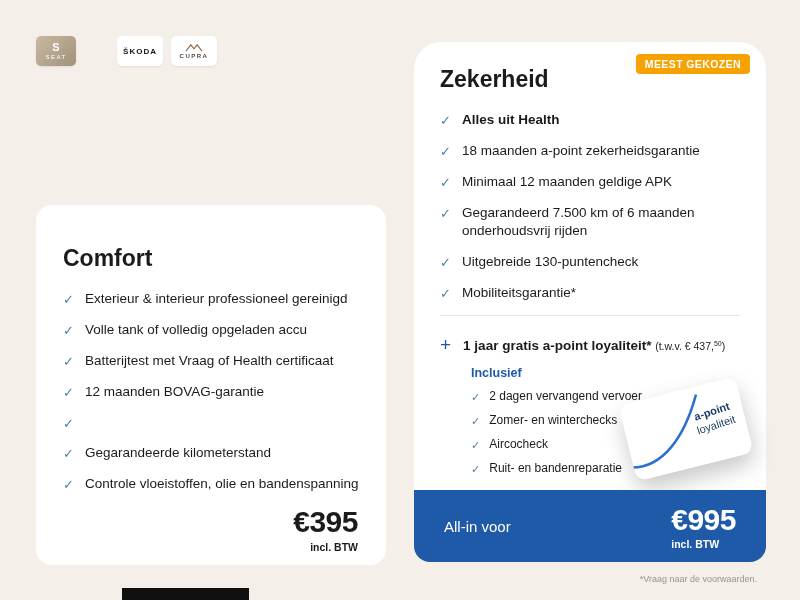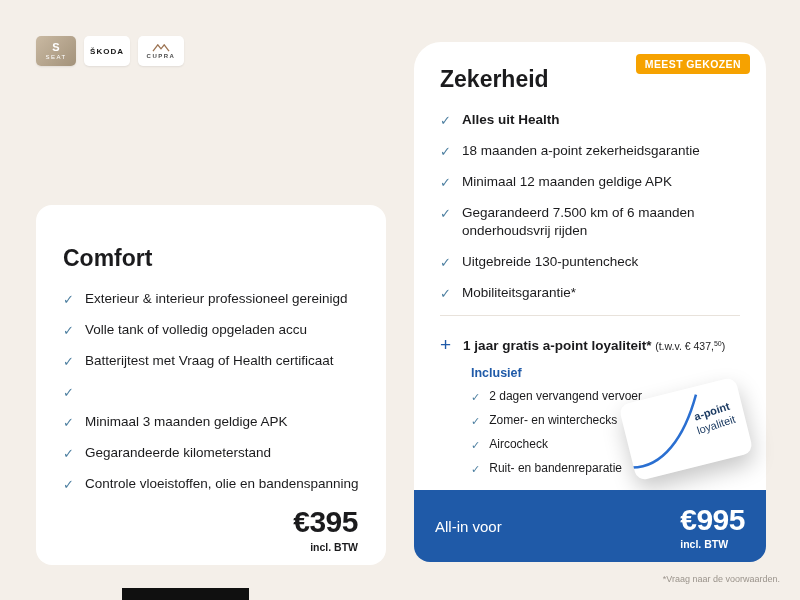--- a/index.html
+++ b/index.html
@@ -5,21 +5,21 @@
   * { margin:0; padding:0; box-sizing:border-box; }
   body { font-family:"Liberation Sans", sans-serif; background:#ddd; }
   .stage { position:relative; width:800px; height:600px; background:#f4efe9; overflow:hidden; }
 
   
   .brand-bar { position:absolute; left:36px; top:36px; display:flex; gap:8px; align-items:center; }
   .logo { height:30px; border-radius:5px; display:flex; flex-direction:column; align-items:center; justify-content:center; box-shadow:0 1px 2px rgba(0,0,0,.08); }
   .logo.seat { width:40px; background:linear-gradient(135deg,#c9b9a2,#a3927a); color:#fff; }
   .logo.seat .mark { font-size:11px; font-weight:bold; line-height:1; }
   .logo.seat .lbl { font-size:6px; letter-spacing:1.5px; margin-top:1px; }
-  .logo.skoda { width:46px; background:#fff; color:#161616; }
+  .logo.skoda { width:46px; background:#fff; color:#161616;margin-left:33px; }
   .logo.skoda .lbl { font-size:8px; font-weight:bold; letter-spacing:1px; }
   .logo.cupra { width:46px; background:#fff; color:#8f6a4e; }
   .logo.cupra svg { display:block; }
   .logo.cupra .lbl { font-size:6px; font-weight:bold; letter-spacing:1.5px; margin-top:1px; color:#4a4a4a; }
 
   
   h1 { position:absolute; left:36px; top:96px; font-size:34px; line-height:1.26; font-weight:600; color:#1b1b1d; letter-spacing:-0.3px; }
   h1 span { display:block; }
 
   
@@ -51,27 +51,27 @@
   ul.checks.small { margin:0 0 0 31px; max-width:200px; }
   ul.checks.small li { font-size:12px; margin-bottom:8px; gap:9px; }
   ul.checks.small .check-icon { font-size:11px; }
 
   .loyalty-card { position:absolute; right:20px; bottom:94px; width:120px; height:78px; background:#fff; border-radius:10px; box-shadow:0 10px 22px rgba(0,0,0,.22); transform:rotate(-14deg); overflow:hidden; }
   .loyalty-card svg { position:absolute; inset:0; }
   .lc-text { position:absolute; right:10px; top:22px; text-align:center; color:#1d3c63; font-size:11px; line-height:1.25; transform:rotate(-4deg); }
   .lc-text .l1 { font-weight:bold; display:block; }
   .lc-text .l2 { display:block; }
 
-  .price-bar { position:absolute; left:0; right:0; bottom:0; height:72px; background:#1f5aa8; border-radius:0 0 16px 16px; display:flex; align-items:center; justify-content:space-between; padding:0 21px; color:#fff; }
+  .price-bar { position:absolute; left:0; right:0; bottom:0; height:72px; background:#1f5aa8; border-radius:0 0 16px 16px; display:flex; align-items:center; justify-content:space-between; padding:0 30px; color:#fff; }
   .price-bar .label { font-size:15px; }
   .price-bar .right { display:flex; flex-direction:column; align-items:flex-start; }
   .price-bar .amount { font-size:30px; font-weight:bold; letter-spacing:-0.5px; }
   .price-bar .note { font-size:10.5px; margin-top:1px; font-weight:bold; }
 
-  .footnote { position:absolute; right:20px; top:574px; font-size:9px; color:#9b948c; }
+  .footnote { position:absolute; right:43px; top:574px; font-size:9px; color:#9b948c; }
   .black-bar { position:absolute; left:122px; bottom:0; width:127px; height:12px; background:#101010; }
 </style>
 </head>
 <body>
 
 <div class="stage">
 
   <div class="brand-bar">
     <div class="logo seat">
       <div class="mark">S</div>
@@ -99,24 +99,24 @@
       <li>
           <span class="check-icon">✓</span>
           <span class="item-text">Volle tank of volledig opgeladen accu</span>
         </li>
       <li>
           <span class="check-icon">✓</span>
           <span class="item-text">Batterijtest met Vraag of Health certificaat</span>
         </li>
       <li>
           <span class="check-icon">✓</span>
-        </li>
-      <li>
-          <span class="check-icon">✓</span>
-          <span class="item-text">Minimaal 3 maanden geldige APK</span>
+          <span class="item-text">12 maanden BOVAG-garantie</span>
+        </li>
+      <li>
+          <span class="check-icon">✓</span>
         </li>
       <li>
           <span class="check-icon">✓</span>
           <span class="item-text">Gegarandeerde kilometerstand</span>
         </li>
       <li>
           <span class="check-icon">✓</span>
           <span class="item-text">Controle vloeistoffen, olie en bandenspanning</span>
         </li>
     </ul>

